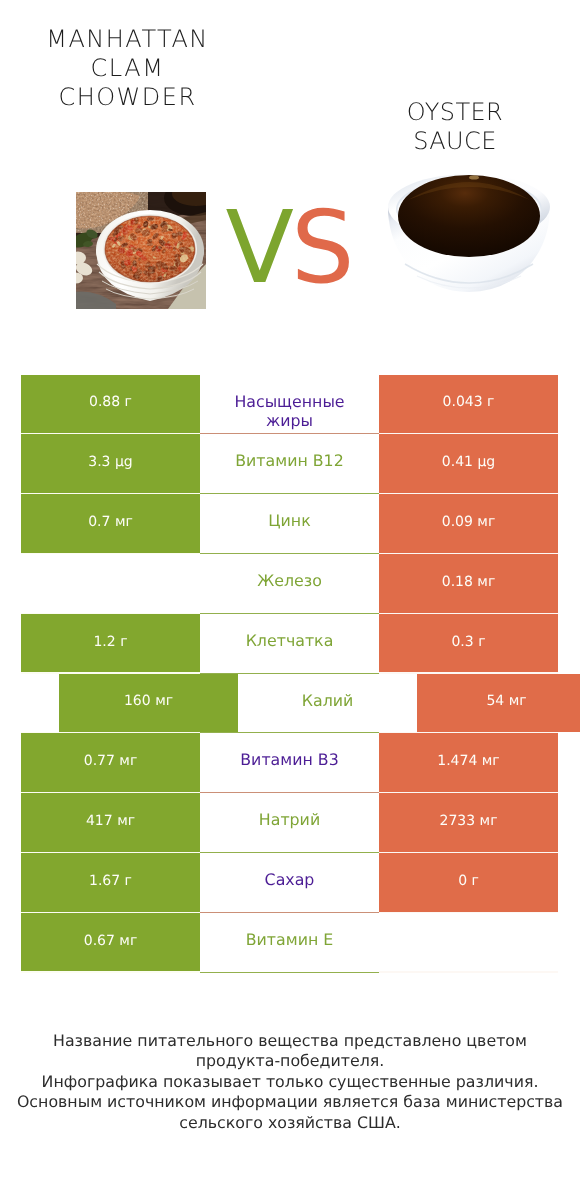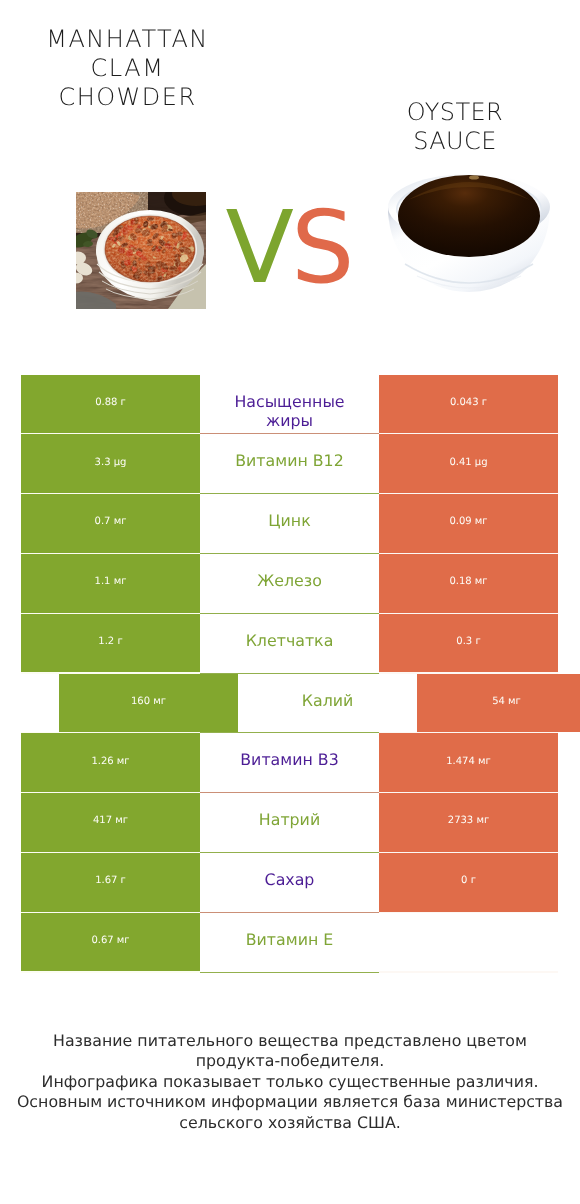--- a/index.html
+++ b/index.html
@@ -26,21 +26,21 @@
       line-height:100px;text-align:center;letter-spacing:-3px;white-space:nowrap;}
   .vs .v{color:#7da52e;}
   .vs .s{color:#e0694a;}
 
   
   .table{position:absolute;left:0;top:374.6px;width:580px;height:598px;}
   .row{position:absolute;left:0;width:580px;height:58.6px;}
   .cell-l,.cell-r{position:absolute;top:0;height:58.6px;display:flex;
       align-items:center;justify-content:center;color:#fdfdf8;
       padding-bottom:3px;box-sizing:border-box;
-      font-family:"DejaVu Sans",sans-serif;font-size:10px;font-weight:400;letter-spacing:0px;}
+      font-family:"DejaVu Sans",sans-serif;font-size:14px;font-weight:400;letter-spacing:0px;}
   .cell-l{left:21px;width:179px;background:#82a72e;}
   .cell-r{left:379px;width:179px;background:#e06c49;}
   .cell-m{position:absolute;left:200px;top:0;width:179px;height:58.6px;display:flex;
       align-items:center;justify-content:center;text-align:center;
       padding:0 22px 5.6px;box-sizing:border-box;
       font-family:"DejaVu Sans",sans-serif;font-size:15.8px;font-weight:400;
       line-height:19px;letter-spacing:0px;}
   .cell-m.two-line{padding-top:19.6px;}
   .cell-m.win-left{color:#7fa536;}
   .cell-m.win-right{color:#4c1d95;}
@@ -318,21 +318,20 @@
       <div class="sep sep-m win-left" style="top: 118.6px;"></div>
       <div class="row" style="top: 119.6px;">
         <div class="cell-l">0.7 мг</div>
         <div class="cell-m win-left">Цинк</div>
         <div class="cell-r">0.09 мг</div>
       </div>
       <div class="sep sep-l" style="top: 178.2px;"></div>
       <div class="sep sep-r" style="top: 178.2px;"></div>
       <div class="sep sep-m win-left" style="top: 178.4px;"></div>
       <div class="row" style="top: 179.4px;">
-        <div class="cell-l">1.1 мг</div>
         <div class="cell-m win-left">Железо</div>
         <div class="cell-r">0.18 мг</div>
       </div>
       <div class="sep sep-l" style="top: 238px;"></div>
       <div class="sep sep-r" style="top: 238px;"></div>
       <div class="sep sep-m win-left" style="top: 238.2px;"></div>
       <div class="row" style="top: 239.2px;">
         <div class="cell-l">1.2 г</div>
         <div class="cell-m win-left">Клетчатка</div>
         <div class="cell-r">0.3 г</div>
@@ -342,21 +341,21 @@
       <div class="sep sep-m win-left" style="top: 298px;"></div>
       <div class="row" style="top: 299px; margin-left: 38px;">
         <div class="cell-l">160 мг</div>
         <div class="cell-m win-left">Калий</div>
         <div class="cell-r">54 мг</div>
       </div>
       <div class="sep sep-l" style="top: 357.6px;"></div>
       <div class="sep sep-r" style="top: 357.6px;"></div>
       <div class="sep sep-m win-left" style="top: 357.8px;"></div>
       <div class="row" style="top: 358.8px;">
-        <div class="cell-l">1.26 мг</div>
+        <div class="cell-l">0.77 мг</div>
         <div class="cell-m win-right">Витамин B3</div>
         <div class="cell-r">1.474 мг</div>
       </div>
       <div class="sep sep-l" style="top: 417.4px;"></div>
       <div class="sep sep-r" style="top: 417.4px;"></div>
       <div class="sep sep-m win-right" style="top: 417.6px;"></div>
       <div class="row" style="top: 418.6px;">
         <div class="cell-l">417 мг</div>
         <div class="cell-m win-left">Натрий</div>
         <div class="cell-r">2733 мг</div>

